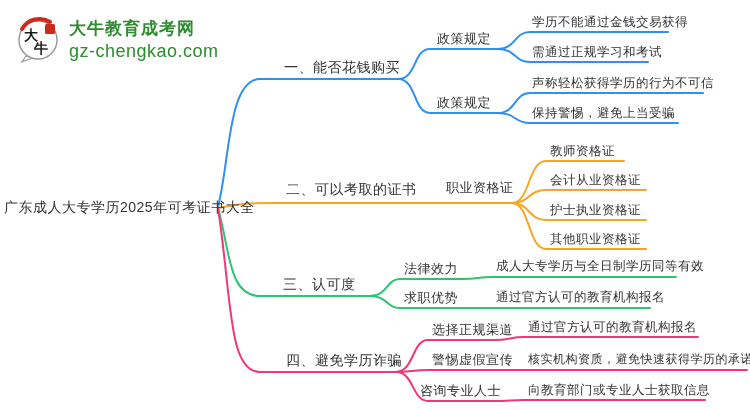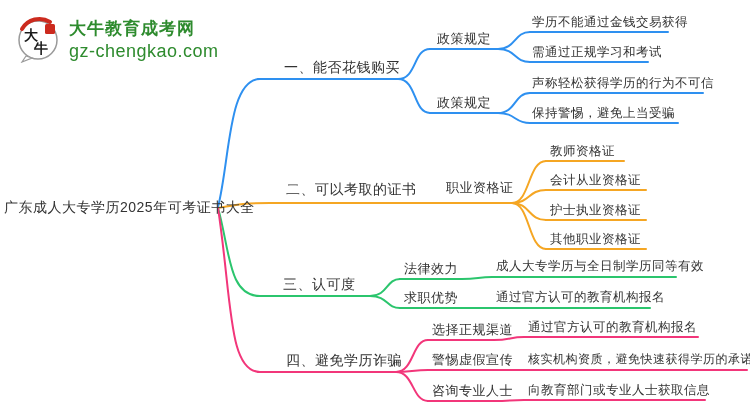--- a/index.html
+++ b/index.html
@@ -110,21 +110,21 @@
 
   <div class="node branch-label" style="left:283px;top:276px">三、认可度</div>
   <div class="node sub-label" style="left:404px;top:261px">法律效力</div>
   <div class="node sub-label" style="left:404px;top:290px">求职优势</div>
   <div class="node leaf-label" style="left:496px;top:259px">成人大专学历与全日制学历同等有效</div>
   <div class="node leaf-label" style="left:496px;top:290px">通过官方认可的教育机构报名</div>
 
   <div class="node branch-label" style="left:286px;top:352px">四、避免学历诈骗</div>
   <div class="node sub-label" style="left:432px;top:322px">选择正规渠道</div>
   <div class="node sub-label" style="left:432px;top:352px">警惕虚假宣传</div>
-  <div class="node sub-label" style="left:432px;top:383px">咨询专业人士</div>
+  <div class="node sub-label" style="left:420px;top:383px">咨询专业人士</div>
   <div class="node leaf-label" style="left:528px;top:320px">通过官方认可的教育机构报名</div>
   <div class="node leaf-label" style="left:528px;top:352px;font-size:12px">核实机构资质，避免快速获得学历的承诺</div>
   <div class="node leaf-label" style="left:528px;top:383px">向教育部门或专业人士获取信息</div>
 
   <div class="logo">
     <svg width="48" height="48" viewBox="0 0 48 48">
       <circle cx="24" cy="25" r="19" fill="#ffffff" stroke="#9a9a9a" stroke-width="1.5"></circle>
       <path d="M12,41 L8,47 L18,43 Z" fill="#ffffff" stroke="#9a9a9a" stroke-width="1.2"></path>
       <path d="M8,14 A20,20 0 0 1 36,7" fill="none" stroke="#cc2a1e" stroke-width="4" stroke-linecap="round"></path>
       <rect x="31" y="9" width="10" height="10" rx="1.5" fill="#cc2a1e"></rect>

